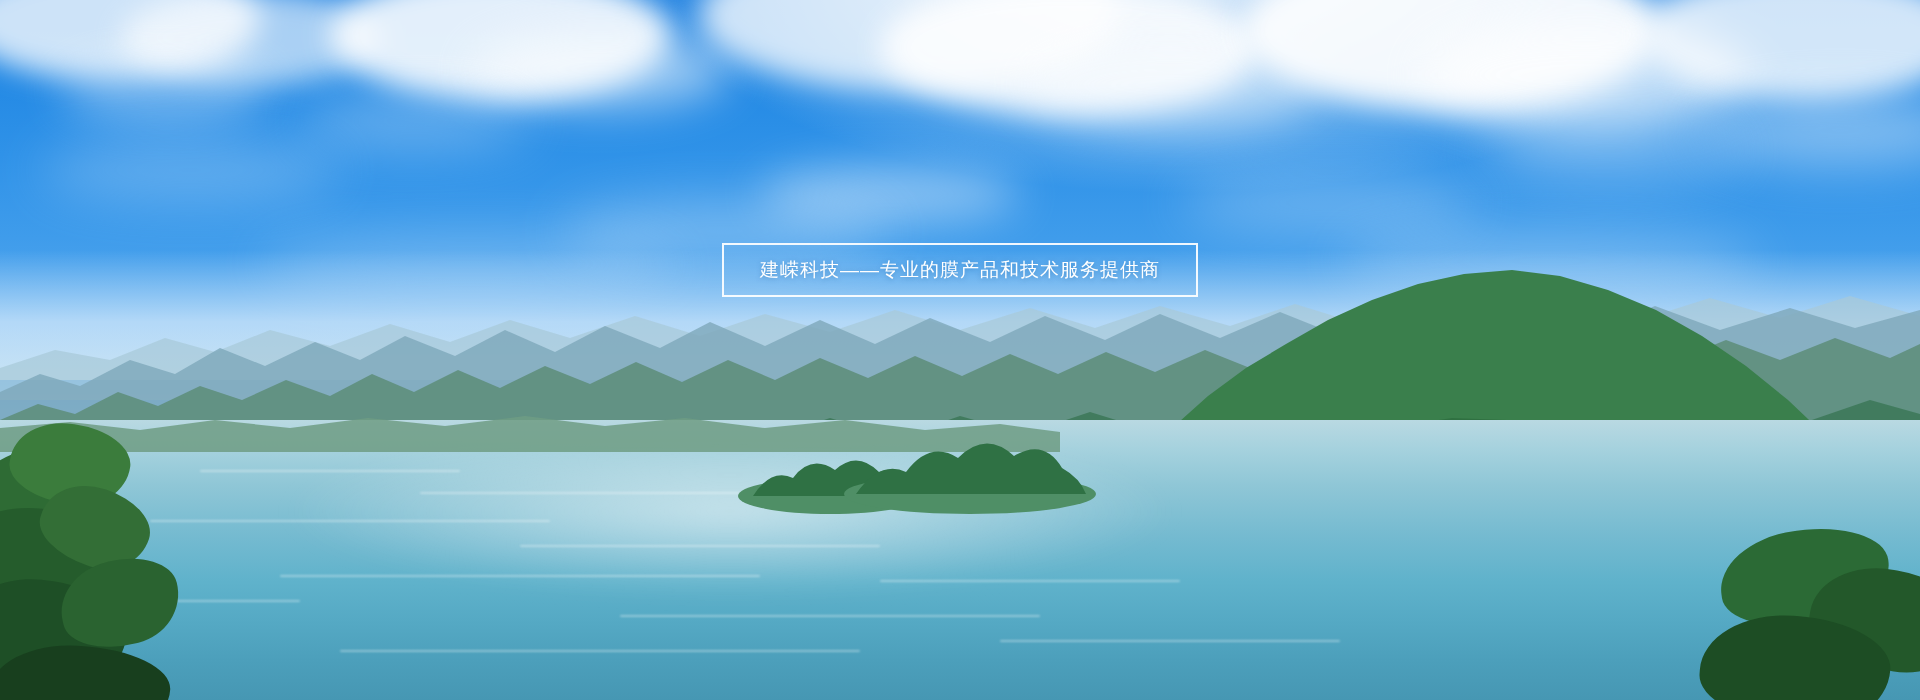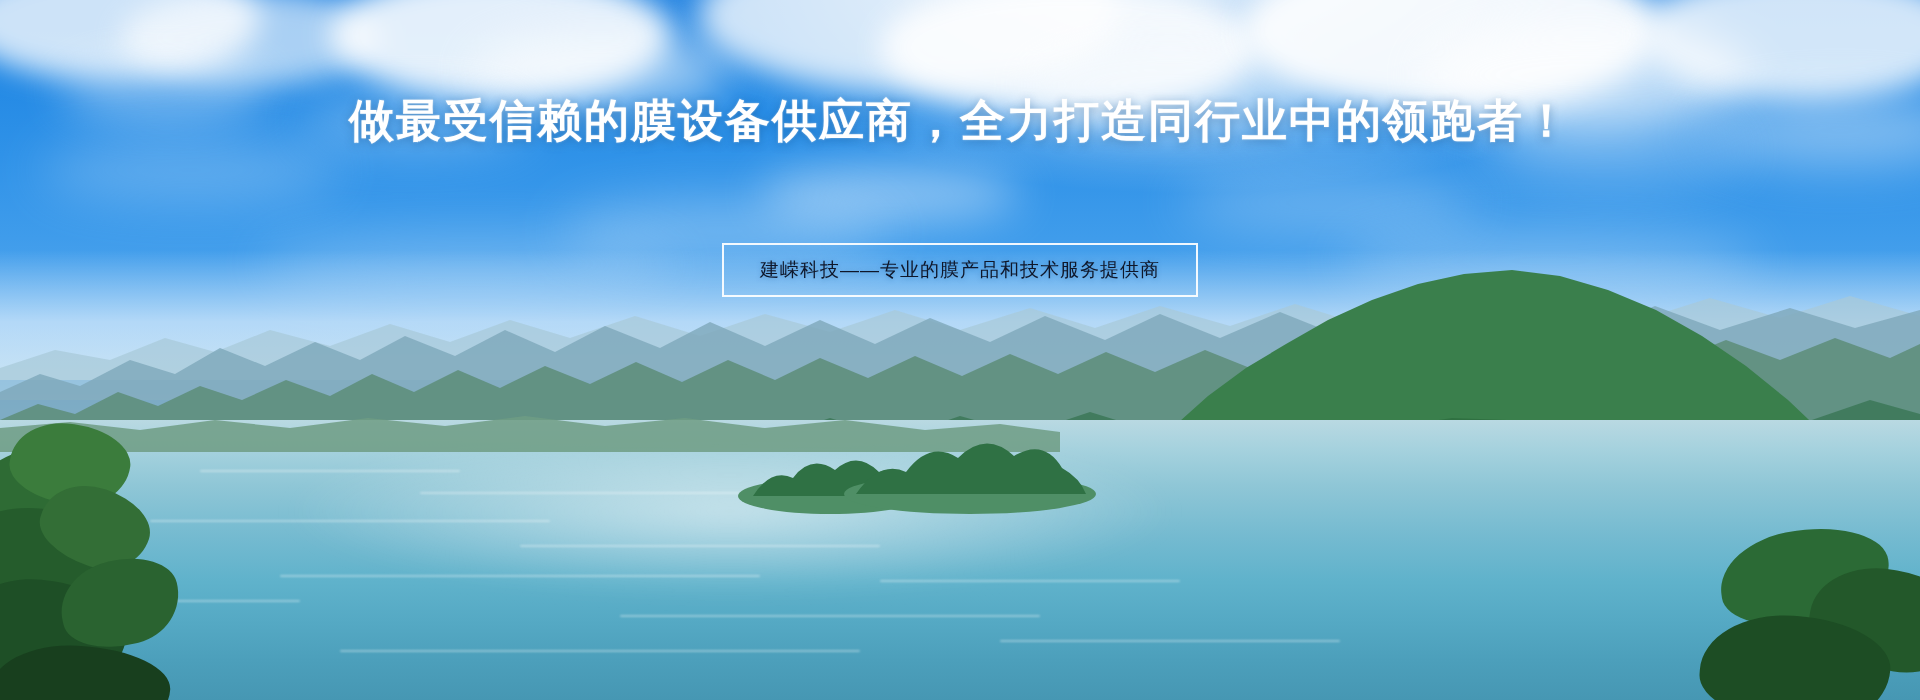--- a/index.html
+++ b/index.html
@@ -130,21 +130,21 @@
 
   .tagline-wrap {
     position:absolute; left:0; right:0; top:243px;
     display:flex; justify-content:center;
     pointer-events:auto;
   }
   .tagline-box {
     border:2px solid rgba(255,255,255,.92);
     padding:12px 36px;
     font-size:19px;
-    color:#0f172a;
+    color:#ffffff;
     letter-spacing:1px;
     white-space:nowrap;
     text-shadow:0 1px 5px rgba(20,80,140,.35);
     background:transparent;
   }
 </style>
 </head>
 <body>
 
 <div id="banner">
@@ -262,21 +262,20 @@
   </div>
 
   <div class="foliage" style="left:1700px; top:520px; width:260px; height:190px;">
     <div class="leafblob" style="left:20px;  top:10px;  width:170px; height:96px;  background:#2b6a35; transform:rotate(-8deg);"></div>
     <div class="leafblob" style="left:110px; top:50px;  width:160px; height:100px; background:#23582a; transform:rotate(10deg);"></div>
     <div class="leafblob" style="left:0px;   top:96px;  width:190px; height:110px; background:#1d4d24; transform:rotate(4deg);"></div>
   </div>
 
   <div class="content">
 
-    <div class="headline">做最受信赖的膜设备供应商，全力打造同行业中的领跑者！</div>
 
 
     <div class="tagline-wrap">
       <div class="tagline-box">建嵘科技——专业的膜产品和技术服务提供商</div>
     </div>
 
   </div>
 
 </div>
 

